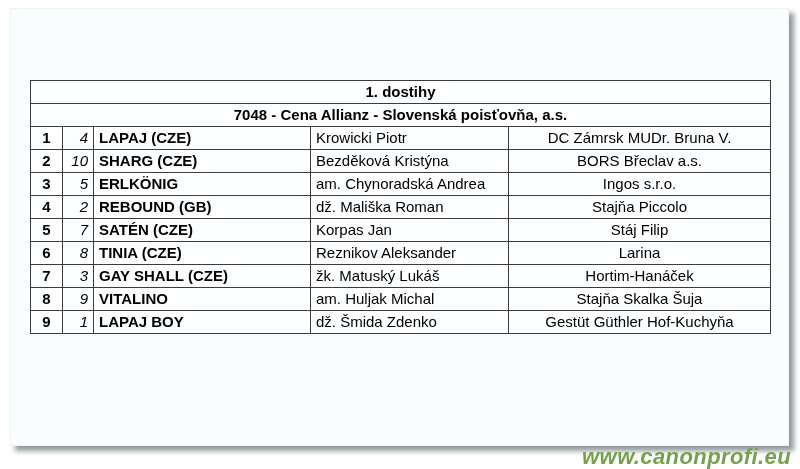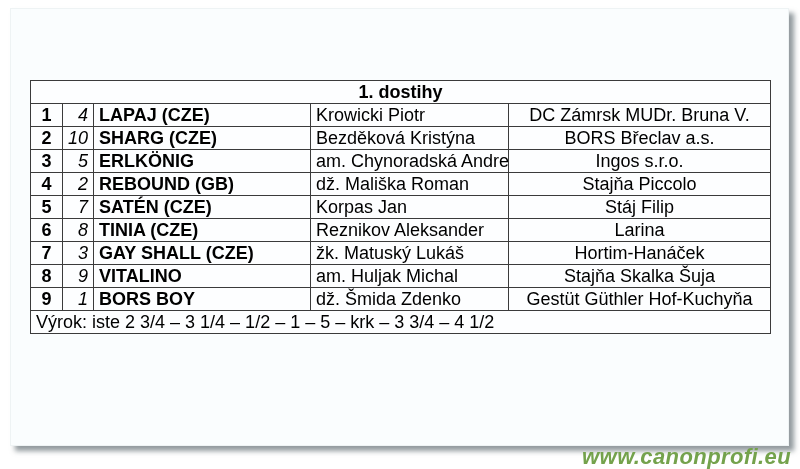--- a/index.html
+++ b/index.html
@@ -31,21 +31,21 @@
     position: absolute;
     left: 19px;
     top: 71px;
     width: 740px;
     border-collapse: collapse;
     table-layout: fixed;
   }
   table.race-table td {
     border: 1px solid #3b3b3b;
     height: 22px;
-    font-size: 18px;
+    font-size: 15px;
     line-height: 22px;
     padding: 0 5px;
     white-space: nowrap;
     overflow: hidden;
     background: #fdfeff;
   }
   td.hdr-title {
     text-align: center;
     font-weight: bold;
   }
@@ -101,20 +101,23 @@
         <col style="width:217px">
         <col style="width:198px">
         <col style="width:262px">
       </colgroup>
 
       <tbody>
           <tr>
         <td class="hdr-title" colspan="5">1. dostihy</td>
       </tr>
 
+      <tr>
+        <td class="hdr-title" colspan="5">7048 - Cena Allianz - Slovenská poisťovňa, a.s.</td>
+      </tr>
 
 
       <tr class="winner-row">
         <td class="place">1</td>
         <td class="num">4</td>
         <td class="horse">LAPAJ (CZE)</td>
         <td class="jockey">Krowicki Piotr</td>
         <td class="owner">DC Zámrsk MUDr. Bruna V.</td>
       </tr>
 
@@ -170,28 +173,25 @@
         <td class="place">8</td>
         <td class="num">9</td>
         <td class="horse">VITALINO</td>
         <td class="jockey">am. Huljak Michal</td>
         <td class="owner">Stajňa Skalka Šuja</td>
       </tr>
 
       <tr>
         <td class="place">9</td>
         <td class="num">1</td>
-        <td class="horse">BORS BOY</td>
+        <td class="horse">LAPAJ BOY</td>
         <td class="jockey">dž. Šmida Zdenko</td>
         <td class="owner">Gestüt Güthler Hof-Kuchyňa</td>
       </tr>
 
-      <tr>
-        <td class="verdict" colspan="5">Výrok: iste 2 3/4 – 3 1/4 – 1/2 – 1 – 5 – krk – 3 3/4 – 4 1/2</td>
-      </tr>
     </tbody>
       </table>
 
   </div>
 
   <div class="watermark" style="color: rgb(116, 162, 76);">www.canonprofi.eu</div>
 
 </div>
 
 </body></html>

